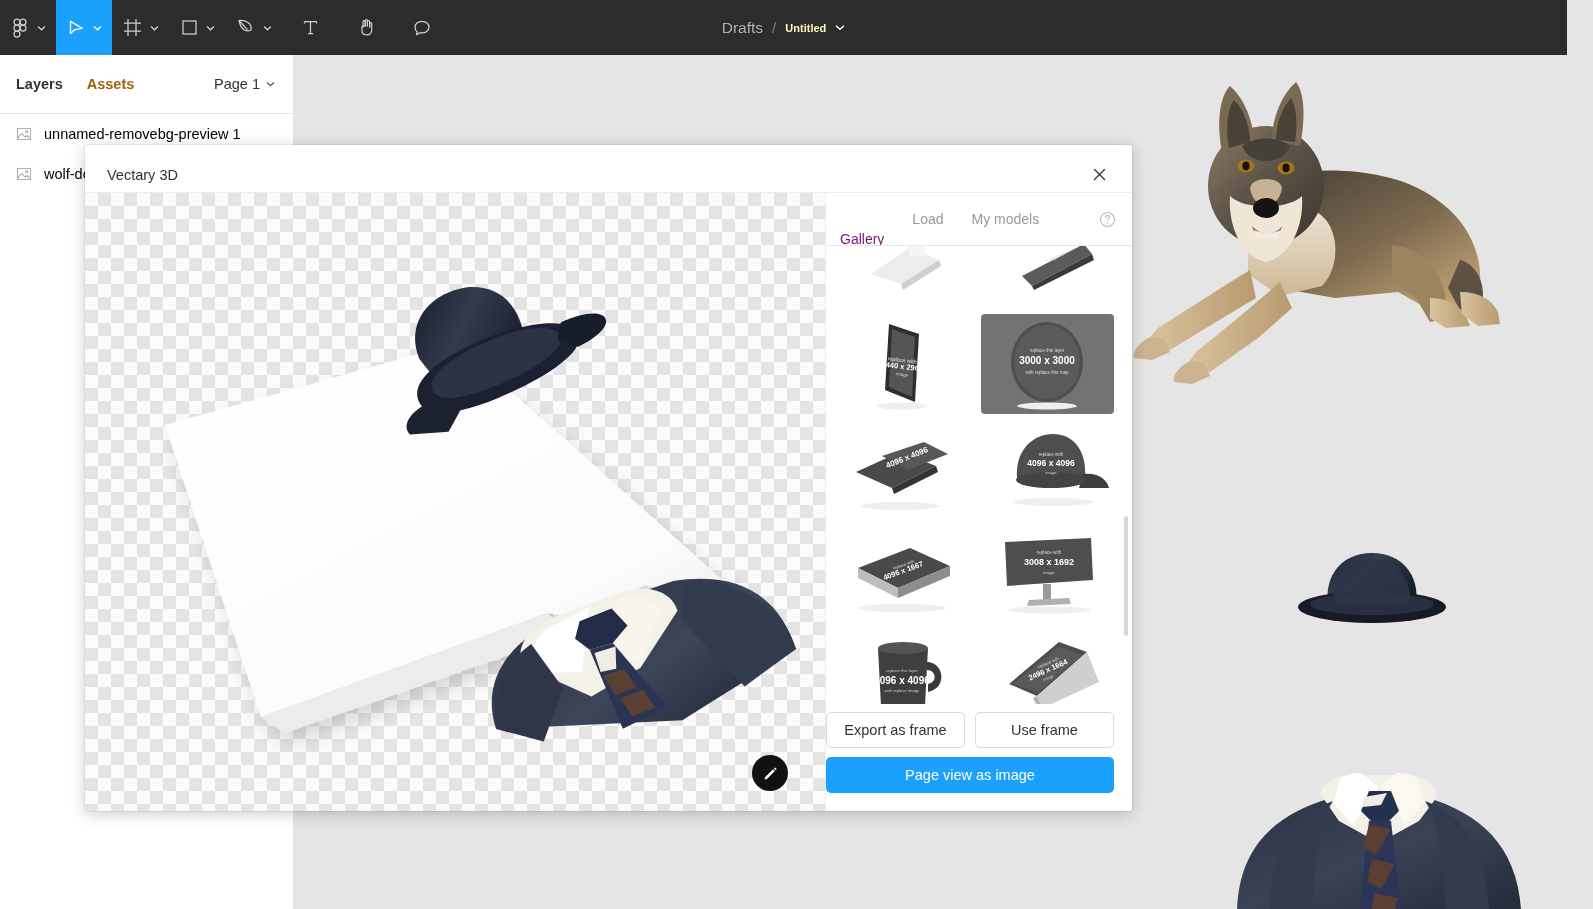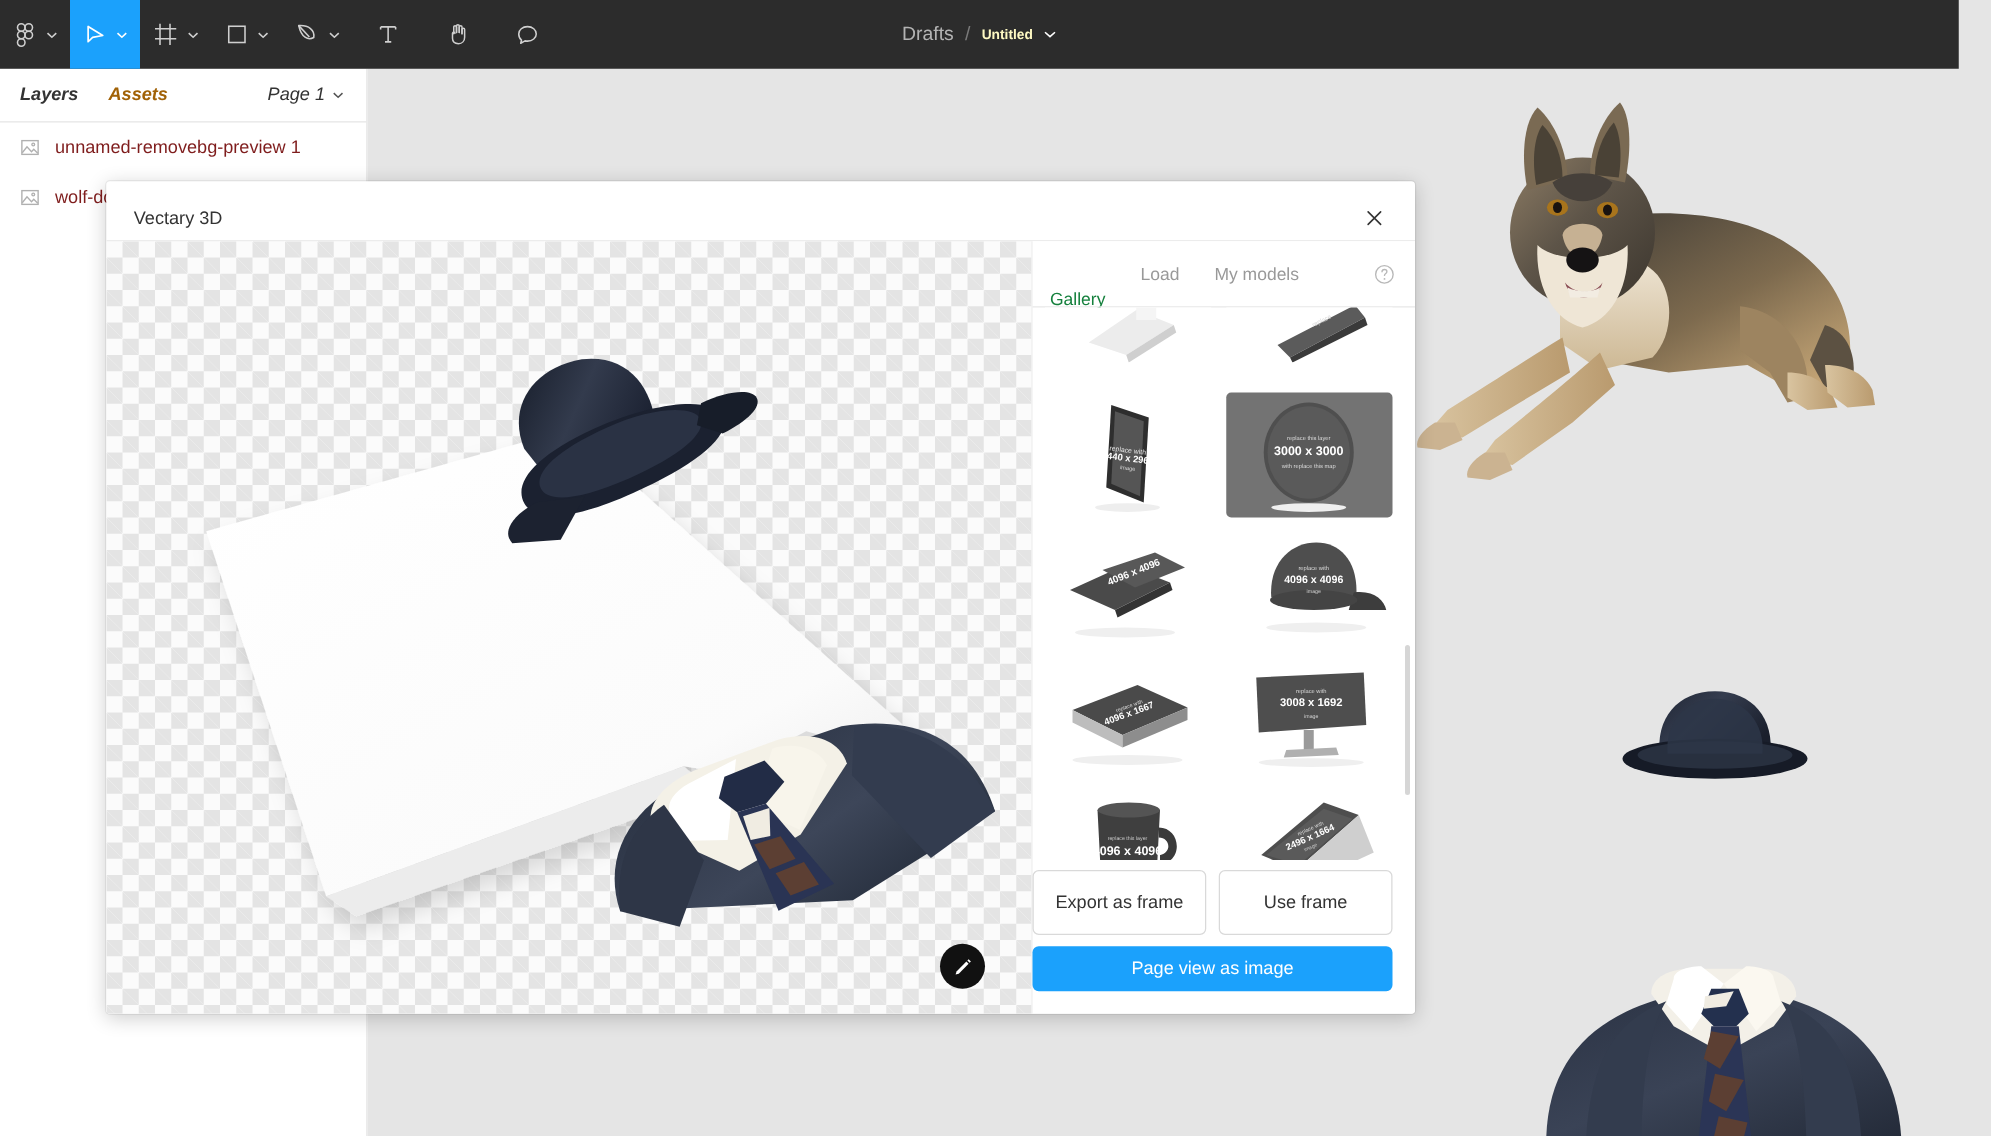--- a/index.html
+++ b/index.html
@@ -43,39 +43,38 @@
 
   
   #left-panel {
     position: absolute; left: 0; top: 55px;
     width: 294px; height: 854px;
     background: #ffffff;
     border-right: 1px solid #e5e5e5;
     z-index: 20;
   }
   #panel-tabs {
-    height: 43px; display: flex; align-items: center;
+    height: 59px; display: flex; align-items: center;
     padding: 0 16px; border-bottom: 1px solid #e5e5e5;
     position: relative;
-    font-style: italic;
   }
   .panel-tab { font-size: 14.5px; cursor: pointer; margin-right: 24px; }
   .panel-tab.sel { color: #333333; font-weight: bold; }
   .panel-tab.unsel { color: #a16207; font-weight: bold; }
   #page-select {
     position: absolute; right: 18px; top: 50%;
     transform: translateY(-50%);
     display: flex; align-items: center; gap: 6px;
     font-size: 14.5px; color: #333; cursor: pointer;
   }
   .layer-row {
     height: 40px; display: flex; align-items: center;
     padding-left: 16px; gap: 12px; cursor: pointer;
   }
-  .layer-name { font-size: 14.5px; color: #7f1d1d; white-space: nowrap; text-align: right; }
+  .layer-name { font-size: 14.5px; color: #000000; white-space: nowrap; text-align: right; }
 
   
   #canvas {
     position: absolute; left: 294px; top: 55px;
     width: 1299px; height: 854px;
     background: #e5e5e5;
     overflow: hidden;
   }
 
   
@@ -135,21 +134,21 @@
     border-left: 1px solid #ececec; background: #fff;
     min-width: 0;
   }
   #side-tabs {
     height: 52px; flex: 0 0 52px;
     display: flex; align-items: center;
     padding: 0 16px 0 0; gap: 28px;
     position: relative;
   }
   .side-tab { font-size: 14px; cursor: pointer; }
-  .side-tab.sel { color: #15803d; margin-top: 39px; }
+  .side-tab.sel { color: #701a75; margin-top: 39px; }
   .side-tab.unsel { color: #999999; }
   #help-icon { margin-left: auto; cursor: pointer; display:flex; }
 
   #gallery-wrap {
     flex: 1; position: relative; min-height: 0;
     border-top: 1px solid #e8e8e8;
     overflow: hidden;
   }
   #gallery {
     position: absolute; inset: 0;
@@ -173,21 +172,21 @@
     background: #d6d6d6; cursor: pointer;
   }
 
   #modal-footer {
     flex: 0 0 104px; padding: 8px 18px 18px 0;
     display: flex; flex-direction: column; gap: 9px;
     align-items: stretch;
   }
   #footer-row { display: flex; gap: 10px; }
   .btn-sec {
-    flex: 1; height: 52px; border-radius: 5px;
+    flex: 1; height: 36px; border-radius: 5px;
     border: 1px solid #d9d9d9; background: #fff;
     font-size: 14.5px; color: #333;
     font-family: "Liberation Sans", sans-serif;
     cursor: pointer;
   }
   .btn-pri {
     height: 36px; border-radius: 5px; border: none;
     background: #1ba1fc; color: #fff; font-size: 14.5px;
     font-family: "Liberation Sans", sans-serif;
     cursor: pointer; font-weight: normal;

